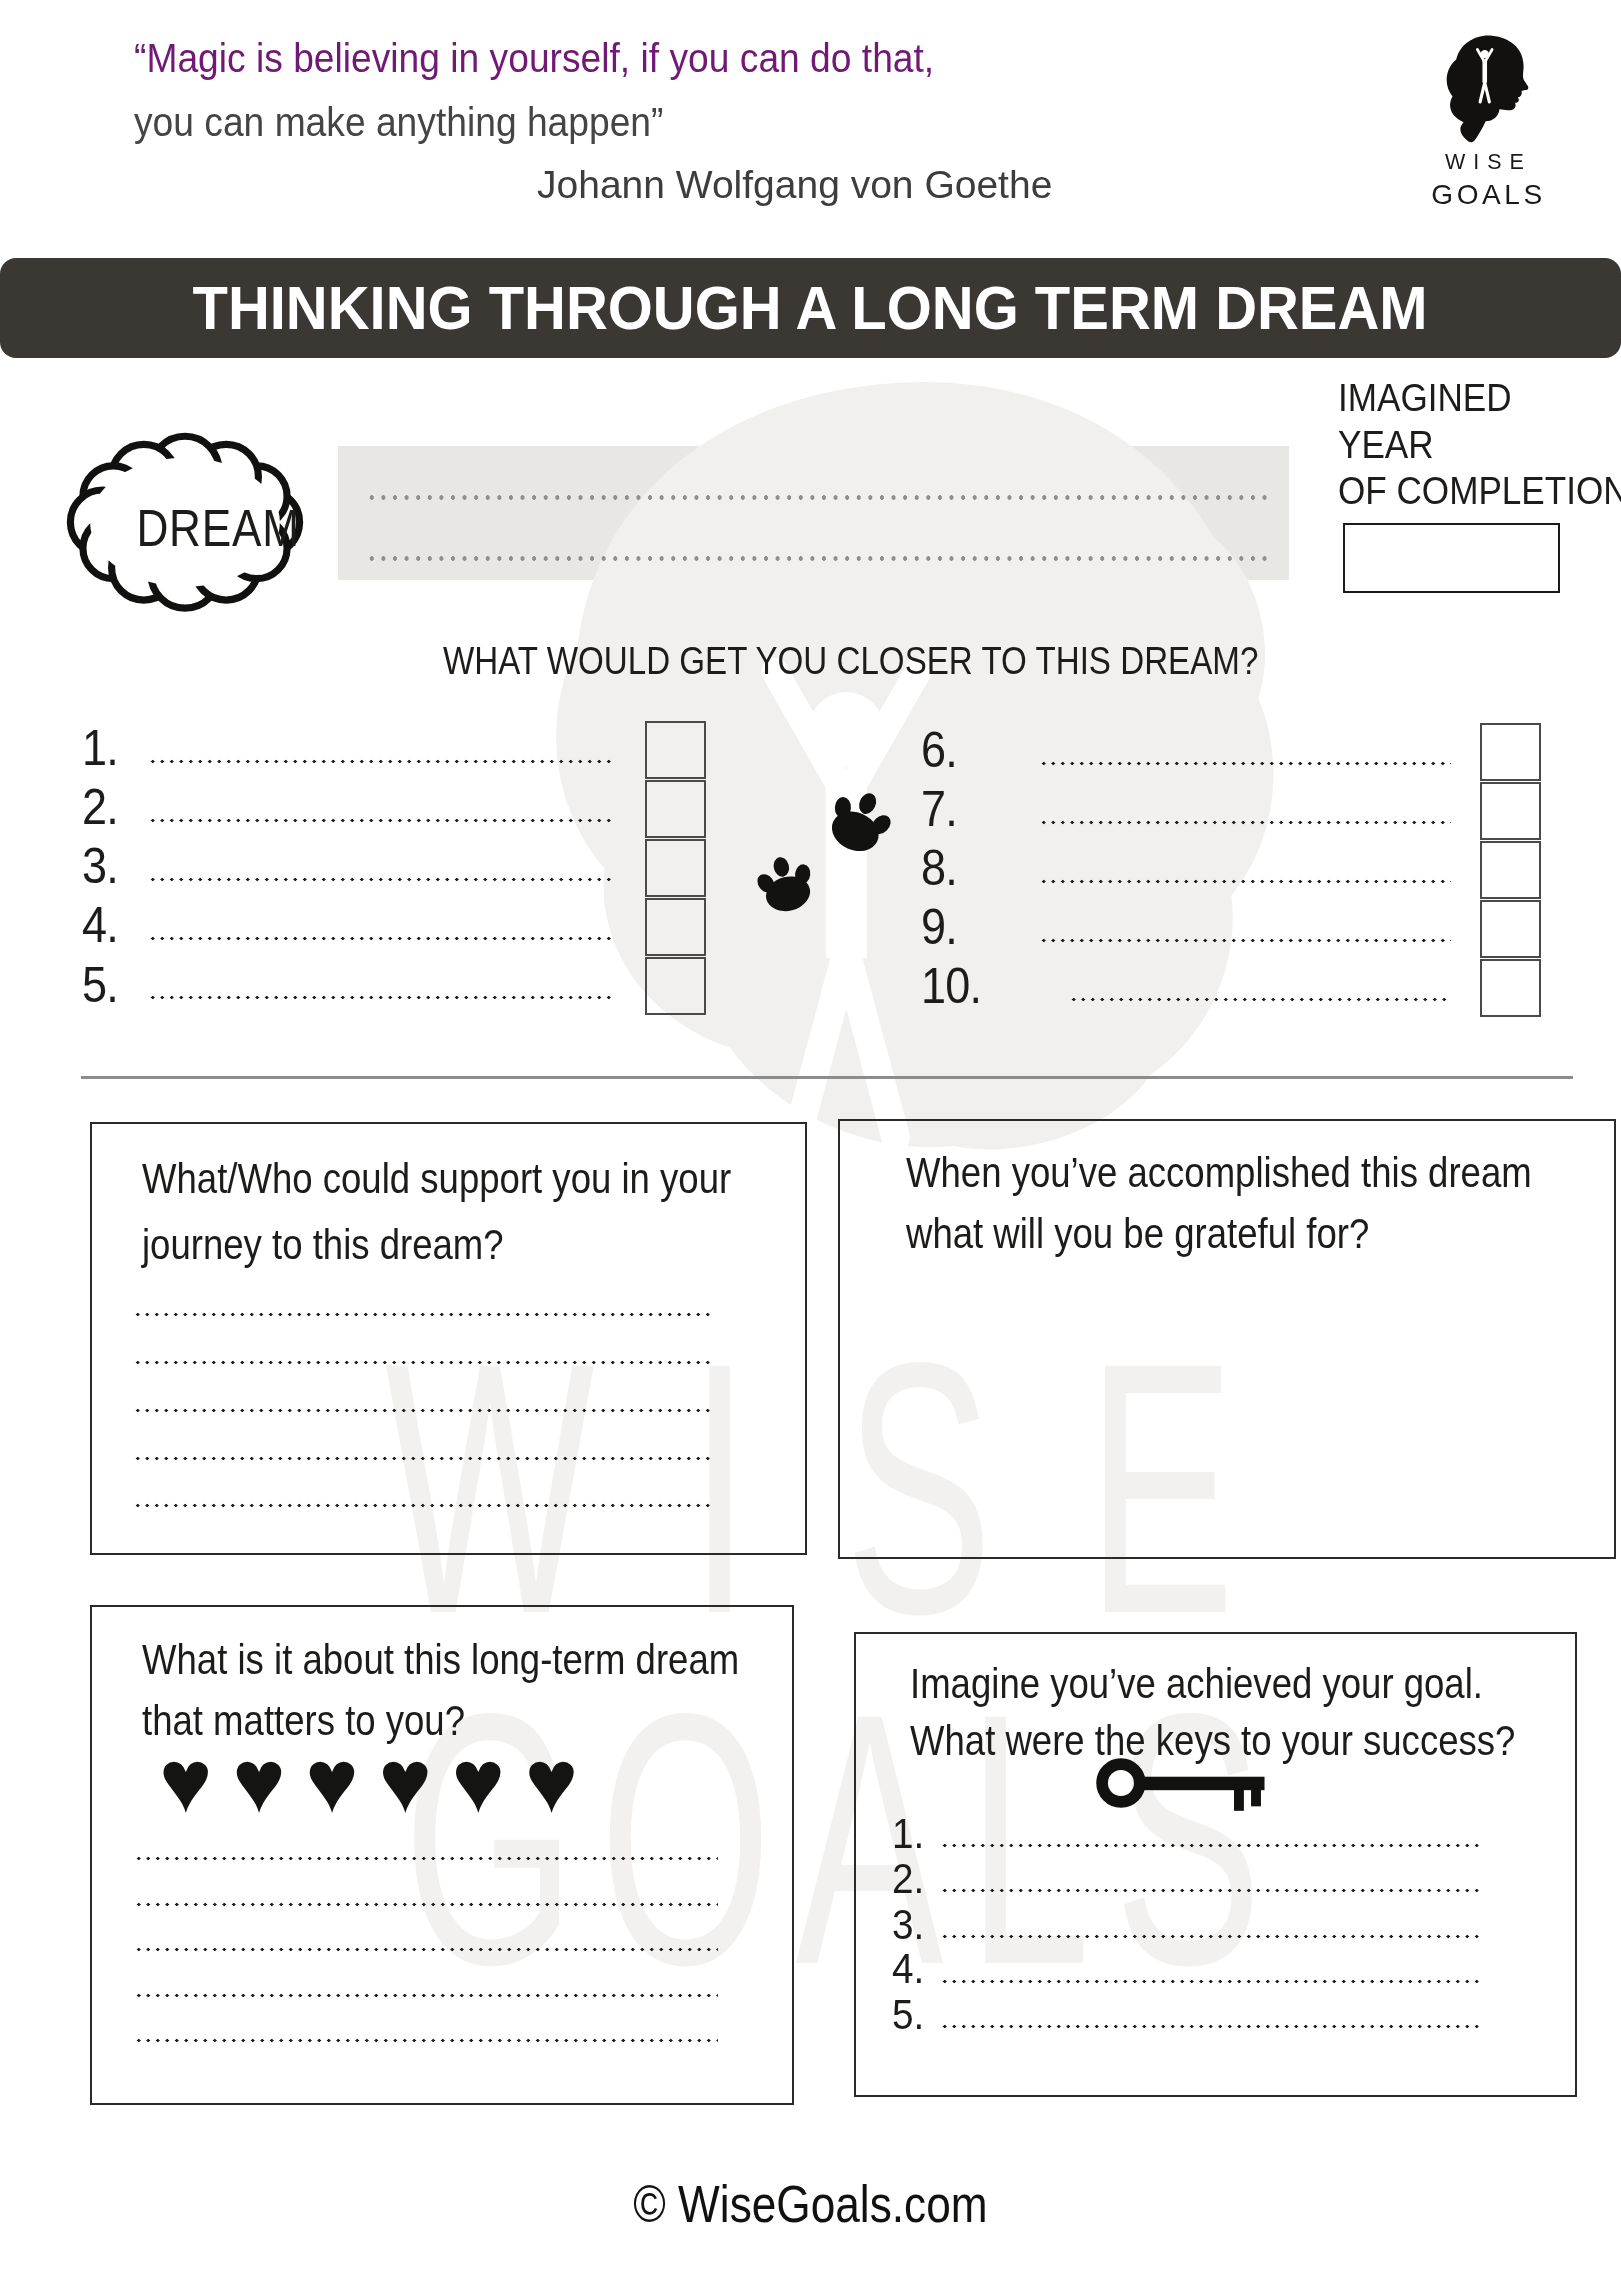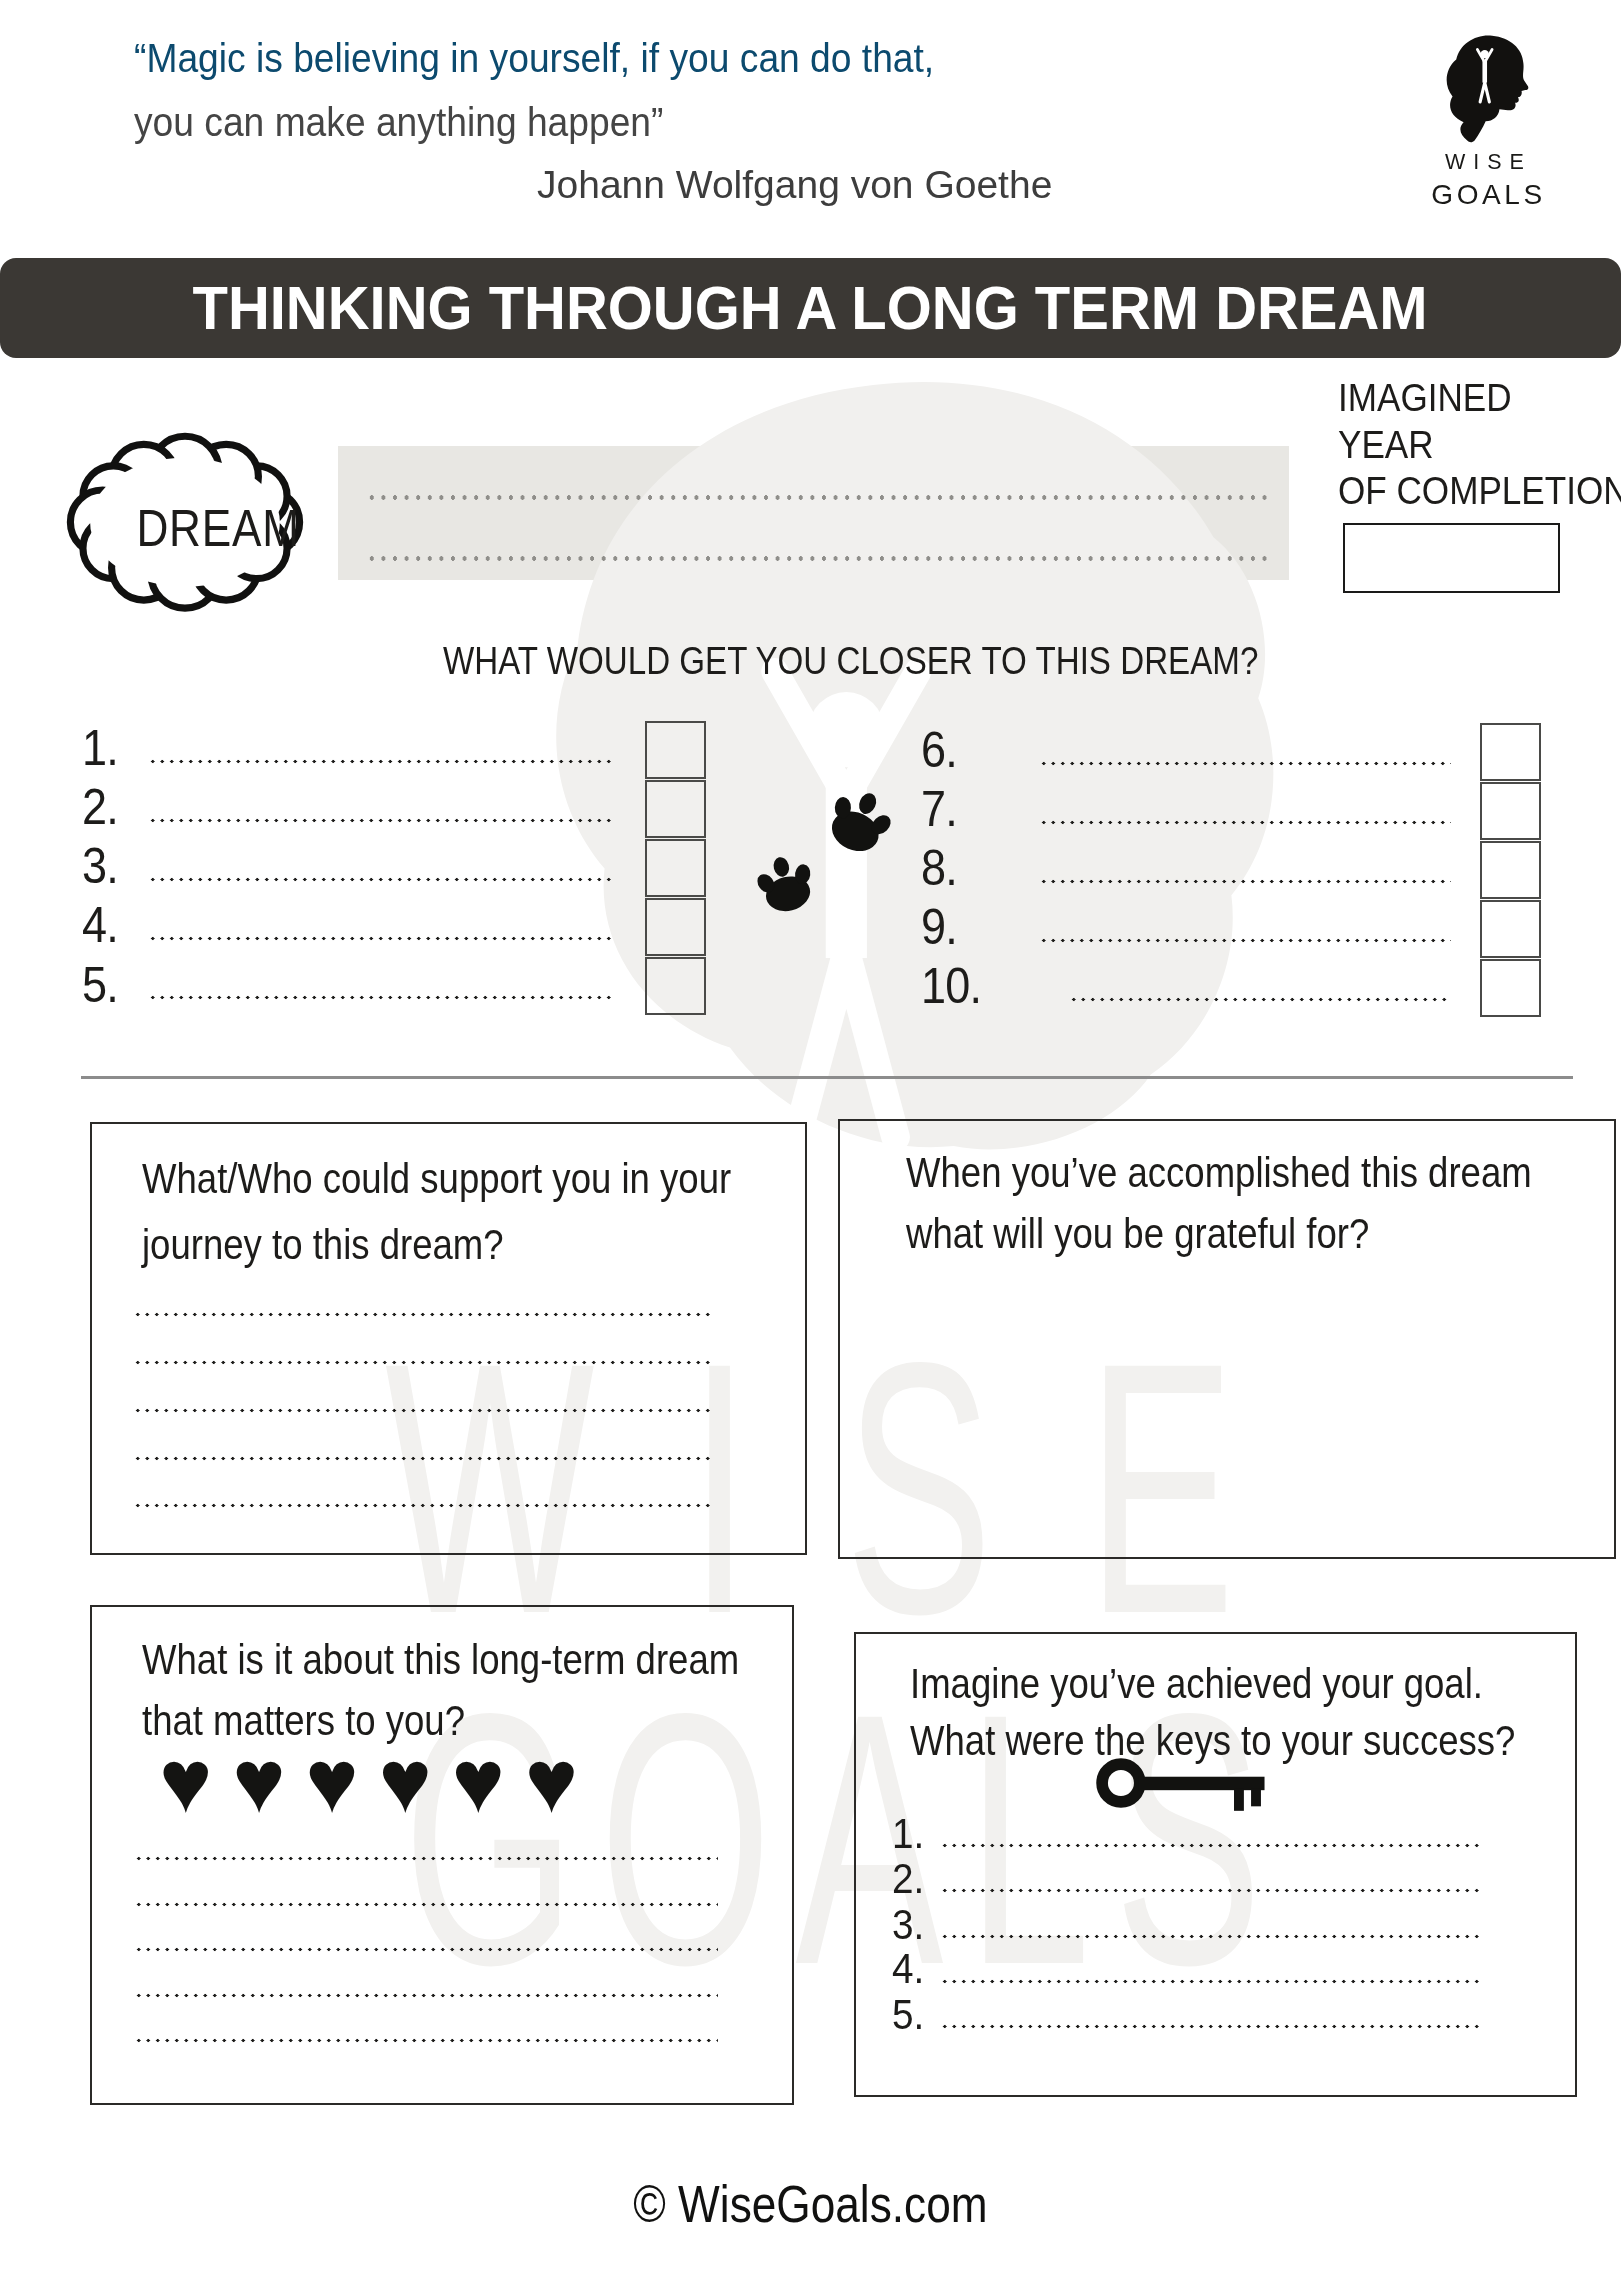--- a/index.html
+++ b/index.html
@@ -38,21 +38,21 @@
     <path d="M400,450 L400,650" stroke="#ffffff" stroke-width="46" fill="none"></path>
     <path d="M400,645 L345,850 M400,645 L455,850" stroke="#ffffff" stroke-width="32" stroke-linecap="round" fill="none"></path>
   </svg>
   <div class="abs z2" style="left:385px;top:1309px;">
     <span class="wmtext" style="letter-spacing:152px;">WISE</span>
   </div>
   <div class="abs z2" style="left:403px;top:1660px;">
     <span class="wmtext" style="letter-spacing:38px;">GOALS</span>
   </div>
 
-  <div class="abs z3" style="left:134px;top:36px;font-size:40px;color:#0c4a6e;">
+  <div class="abs z3" style="left:134px;top:36px;font-size:40px;color:#701a75;">
     <span class="sqz" style="transform:scaleX(.93);">“Magic is believing in yourself, if you can do that,</span>
   </div>
   <div class="abs z3" style="left:134px;top:100px;font-size:40px;color:#454545;">
     <span class="sqz" style="transform:scaleX(.93);">you can make anything happen”</span>
   </div>
   <div class="abs z3" style="left:537px;top:163px;width:788px;text-align:left;font-size:39px;color:#3d3d3d;">Johann Wolfgang von Goethe</div>
 
   <svg class="abs z3" style="left:1433px;top:32px;" width="109" height="115" viewBox="0 0 100 125">
     <path fill="#12110f" d="M28,118 C20,112 18,104 24,98 C10,92 6,80 12,70 C2,58 4,40 16,30
       C20,12 38,2 55,4 C75,6 88,18 89,34 C90,42 87,48 90,53 L94,59 C95,61 94,63 91,63

